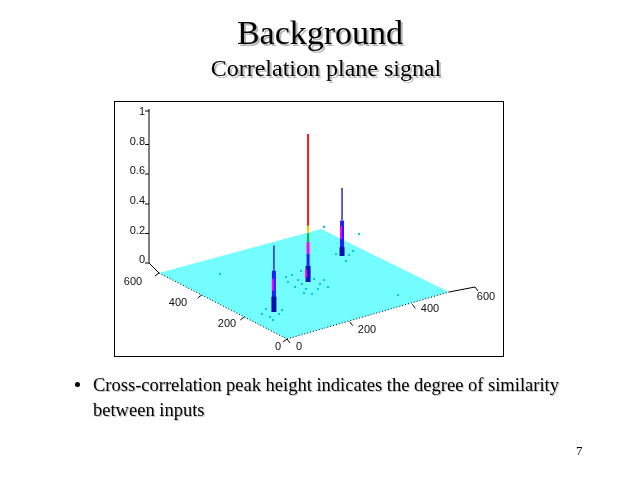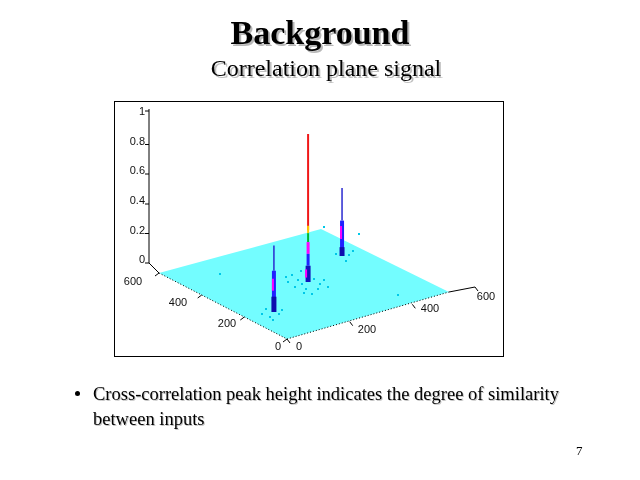--- a/index.html
+++ b/index.html
@@ -1,28 +1,28 @@
 <!DOCTYPE html>
 <html><head>
 <meta charset="utf-8">
 <style>
   html,body{margin:0;padding:0;background:#fff;}
   #slide{position:relative;width:640px;height:480px;background:#ffffff;overflow:hidden;
          font-family:"Liberation Serif", serif;color:#000;}
   .title{position:absolute;left:0;right:0;top:14px;text-align:center;
-         font-size:34px;line-height:38px;font-weight:bold;
+         font-size:34px;line-height:38px;font-weight:normal;
          text-shadow:2px 2px 0 #b8b8b8;}
   .subtitle{position:absolute;left:12px;right:0;top:54px;text-align:center;
          font-size:24px;line-height:28px;text-shadow:2px 2px 0 #bfbfbf;}
   .plot-frame{position:absolute;left:114px;top:101px;width:388px;height:254px;
          border:1px solid #000;background:#fff;}
   svg text{font-family:"Liberation Sans", sans-serif;font-size:11px;fill:#111;}
   .bullets{position:absolute;left:75px;top:366px;width:522px;}
   .bullet-row{display:flex;margin-top:8px;}
-  .bullet-row:first-child{margin-top:16px;}
+  .bullet-row:first-child{margin-top:7px;}
   .bullet-dot{flex:0 0 auto;width:5px;height:5px;border-radius:50%;background:#000;
          margin:9px 13px 0 0;}
   .bullet-text{font-size:18.5px;line-height:25px;text-shadow:1px 1px 0 #c4c4c4;}
   .page-number{position:absolute;left:576px;top:443px;font-size:13px;}
 </style>
 </head>
 <body>
 
 <div id="slide">
 

